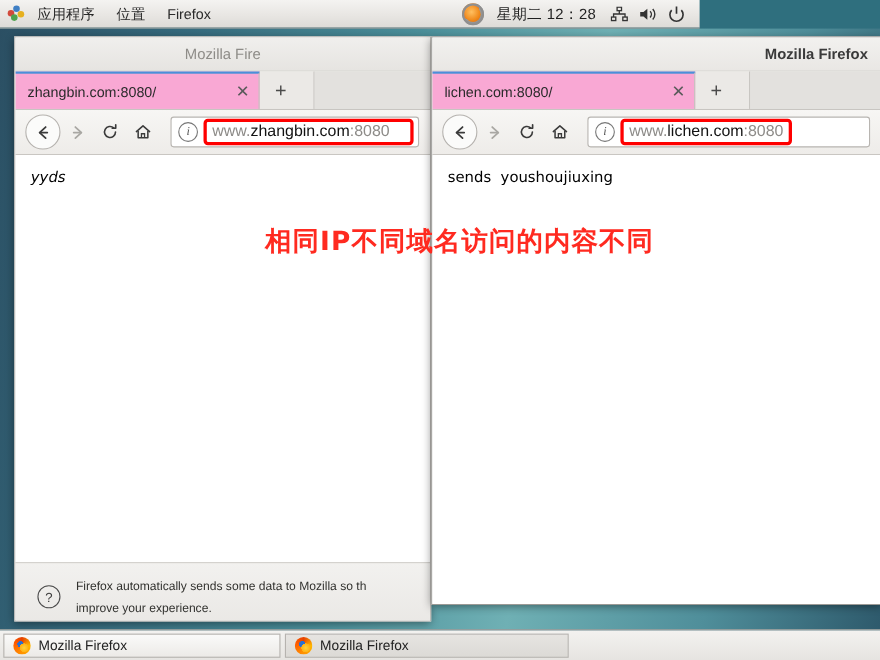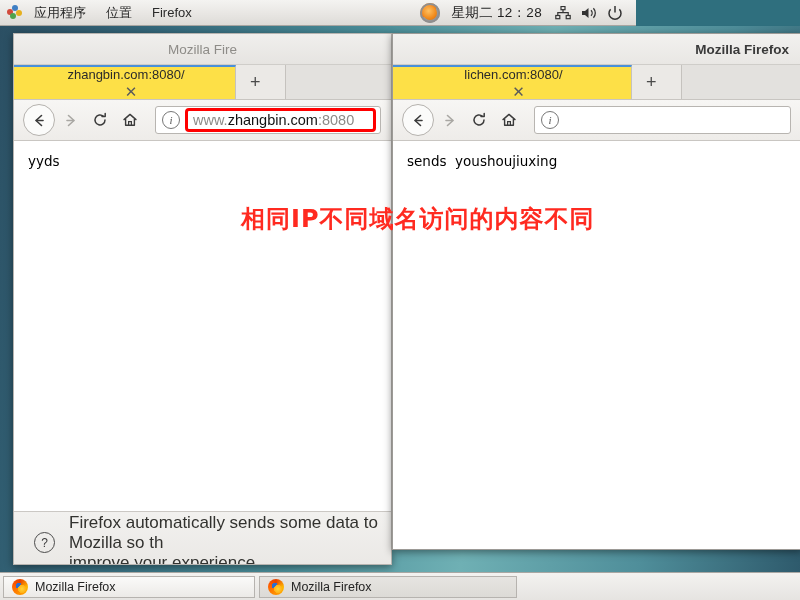--- a/index.html
+++ b/index.html
@@ -151,21 +151,21 @@
   .tab {
     background: #f3f2f0;
     border-right: 1px solid #c5c2be;
     display: flex;
     align-items: center;
     padding: 0 8px 0 11px;
     position: relative;
     min-width: 0;
     box-sizing: border-box;
   }
-  .tab.active { border-top: 2px solid #4a90d9; background:#fde047;flex-direction:column; }
+  .tab.active { border-top: 2px solid #4a90d9; background:#f9a8d4; }
   #win-left .tab.active { width: 222px; }
   #win-right .tab.active { width: 239px; }
   .tab .tab-label {
     font-size: 13px;
     color: #2b2b2b;
     white-space: nowrap;
     overflow: hidden;
     text-overflow: ellipsis;
     flex: 1 1 auto;
   }
@@ -258,21 +258,21 @@
     color: #8d8b88;
   }
   .url-text .host { color: #121212; text-align: center; }
 
   
   .page {
     background: #ffffff;
     position: relative;
     overflow: hidden;
   }
-  #win-left .page { height: 370px; }
+  #win-left .page { height: 370px; font-style: italic; }
   #win-right .page { height: 411px; }
   .page-text {
     font-family: "DejaVu Sans", sans-serif;
     font-size: 13.5px;
     color: #000;
     padding: 12px 0 0 14px;
     white-space: pre;
   }
 
   
@@ -289,21 +289,21 @@
     width: 19px; height: 19px;
     border: 1.4px solid #4b4b4b;
     border-radius: 50%;
     display: flex; align-items: center; justify-content: center;
     font-size: 12px; color: #3c3c3c;
     flex: 0 0 auto;
     margin-right: 14px;
     margin-left: 8px;
   }
   .notif-text {
-    font-size: 17px;
+    font-size: 11px;
     color: #32322f;
     line-height: 20px;
     white-space: pre-line;
   }
 
   
   #annotation {
     position: absolute;
     left: 241px; top: 203px;
     font-family: "DejaVu Sans", sans-serif;
@@ -512,20 +512,23 @@
     <span class="navbtn">
       <svg width="16" height="16" viewBox="0 0 16 16">
           <path d="M2 7.6 L8 2.4 L14 7.6" fill="none" stroke="#3b3b3b" stroke-width="1.4" stroke-linecap="round" stroke-linejoin="round"></path>
           <path d="M3.6 7 V13.2 H12.4 V7" fill="none" stroke="#3b3b3b" stroke-width="1.4" stroke-linejoin="round"></path>
           <path d="M6.6 13.2 V9.6 H9.4 V13.2" fill="none" stroke="#3b3b3b" stroke-width="1.2"></path>
         </svg>
     </span>
 
     <span class="urlbar">
       <span class="info-icon">i</span>
+      <span class="url-highlight" style="flex:0 0 auto;">
+        <span class="url-text"><span>www.</span><span class="host">lichen.com</span><span>:8080</span></span>
+      </span>
     </span>
   </div>
 
   <div class="page">
     <div class="page-text">sends  youshoujiuxing</div>
   </div>
 </div>
 
 <div id="annotation">相同IP不同域名访问的内容不同</div>
 

